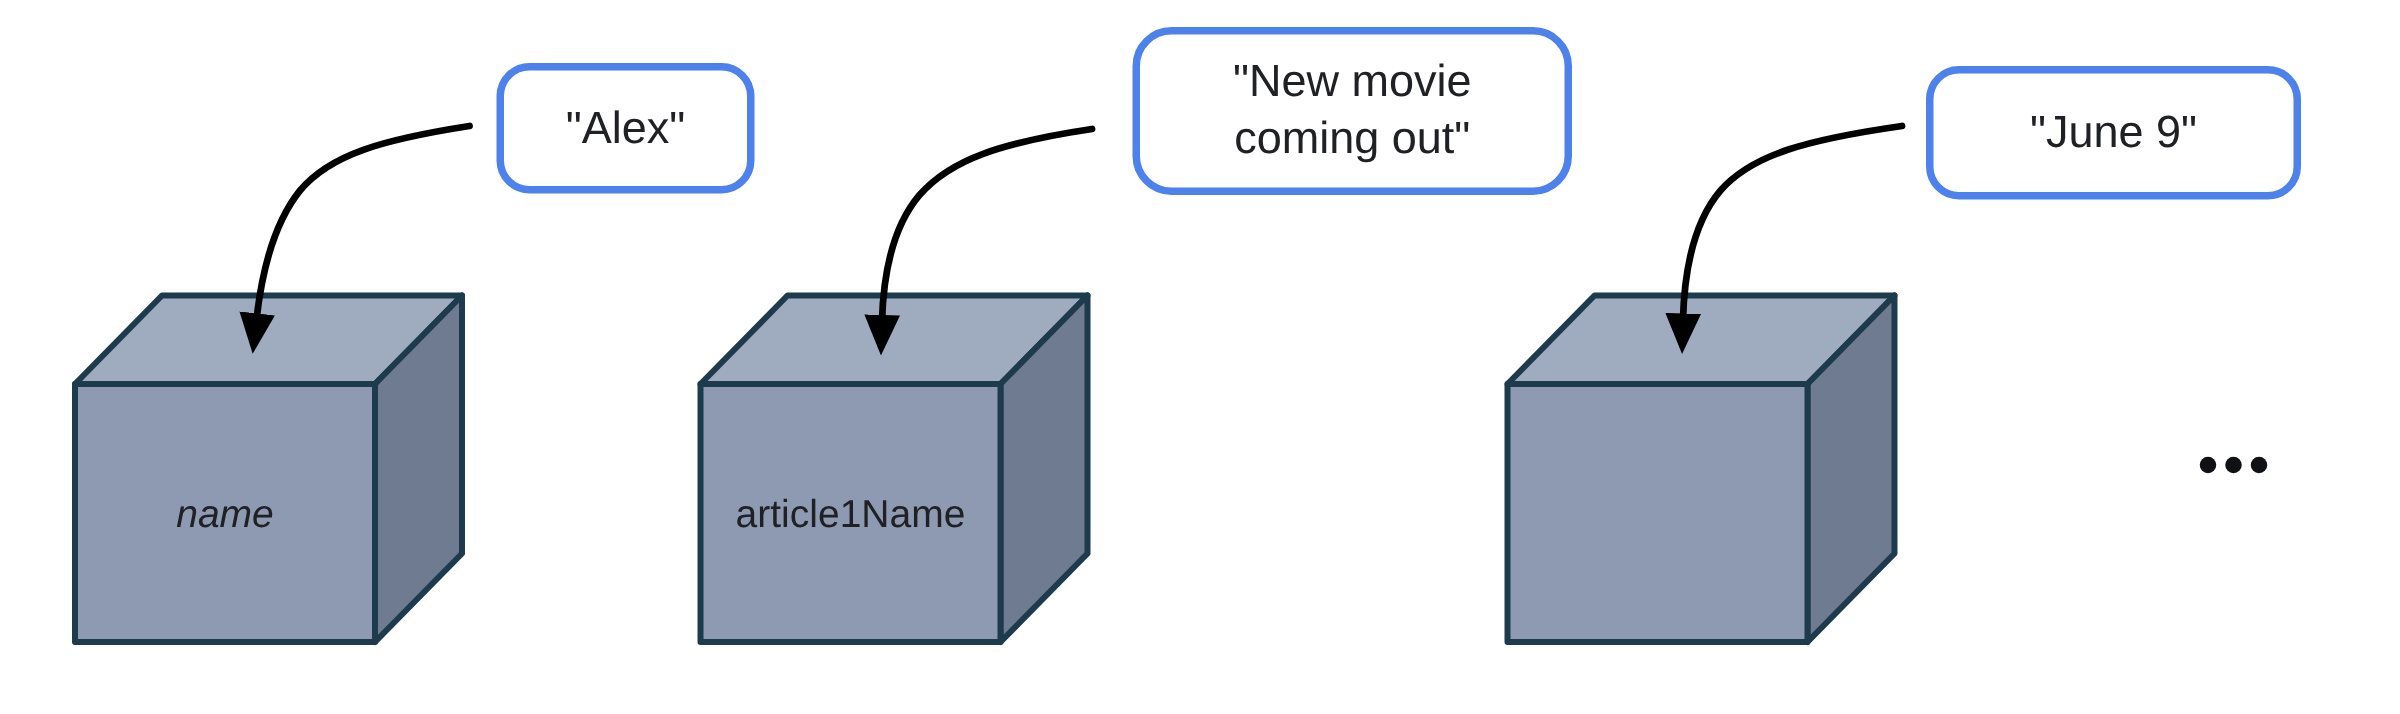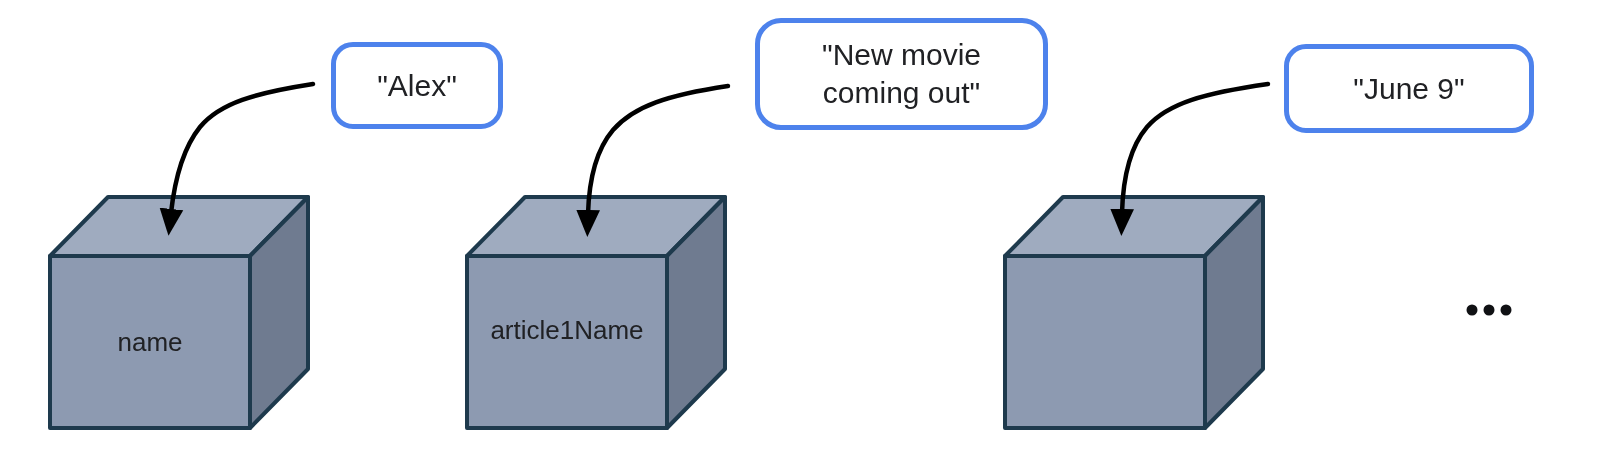--- a/index.html
+++ b/index.html
@@ -70,22 +70,22 @@
 
   <div class="bubble" style="left:755px;top:18px;width:293px;height:112px;border-radius:26px;">
     <span>"New movie
 coming out"</span>
   </div>
 
   <div class="bubble" style="left:1284px;top:44px;width:250px;height:89px;border-radius:22px;">
     <span>"June 9"</span>
   </div>
 
-  <div class="cube-label" style="left:50px;top:256px;width:200px;height:172px;">
+  <div class="cube-label" style="left:50px;top:256px;width:200px;height:172px;font-style:italic;">
     <span>name</span>
   </div>
 
-  <div class="cube-label" style="left:467px;top:244px;width:200px;height:172px;">
+  <div class="cube-label" style="left:467px;top:256px;width:200px;height:172px;">
     <span>article1Name</span>
   </div>
 
 
 </div>
 
 </body></html>

